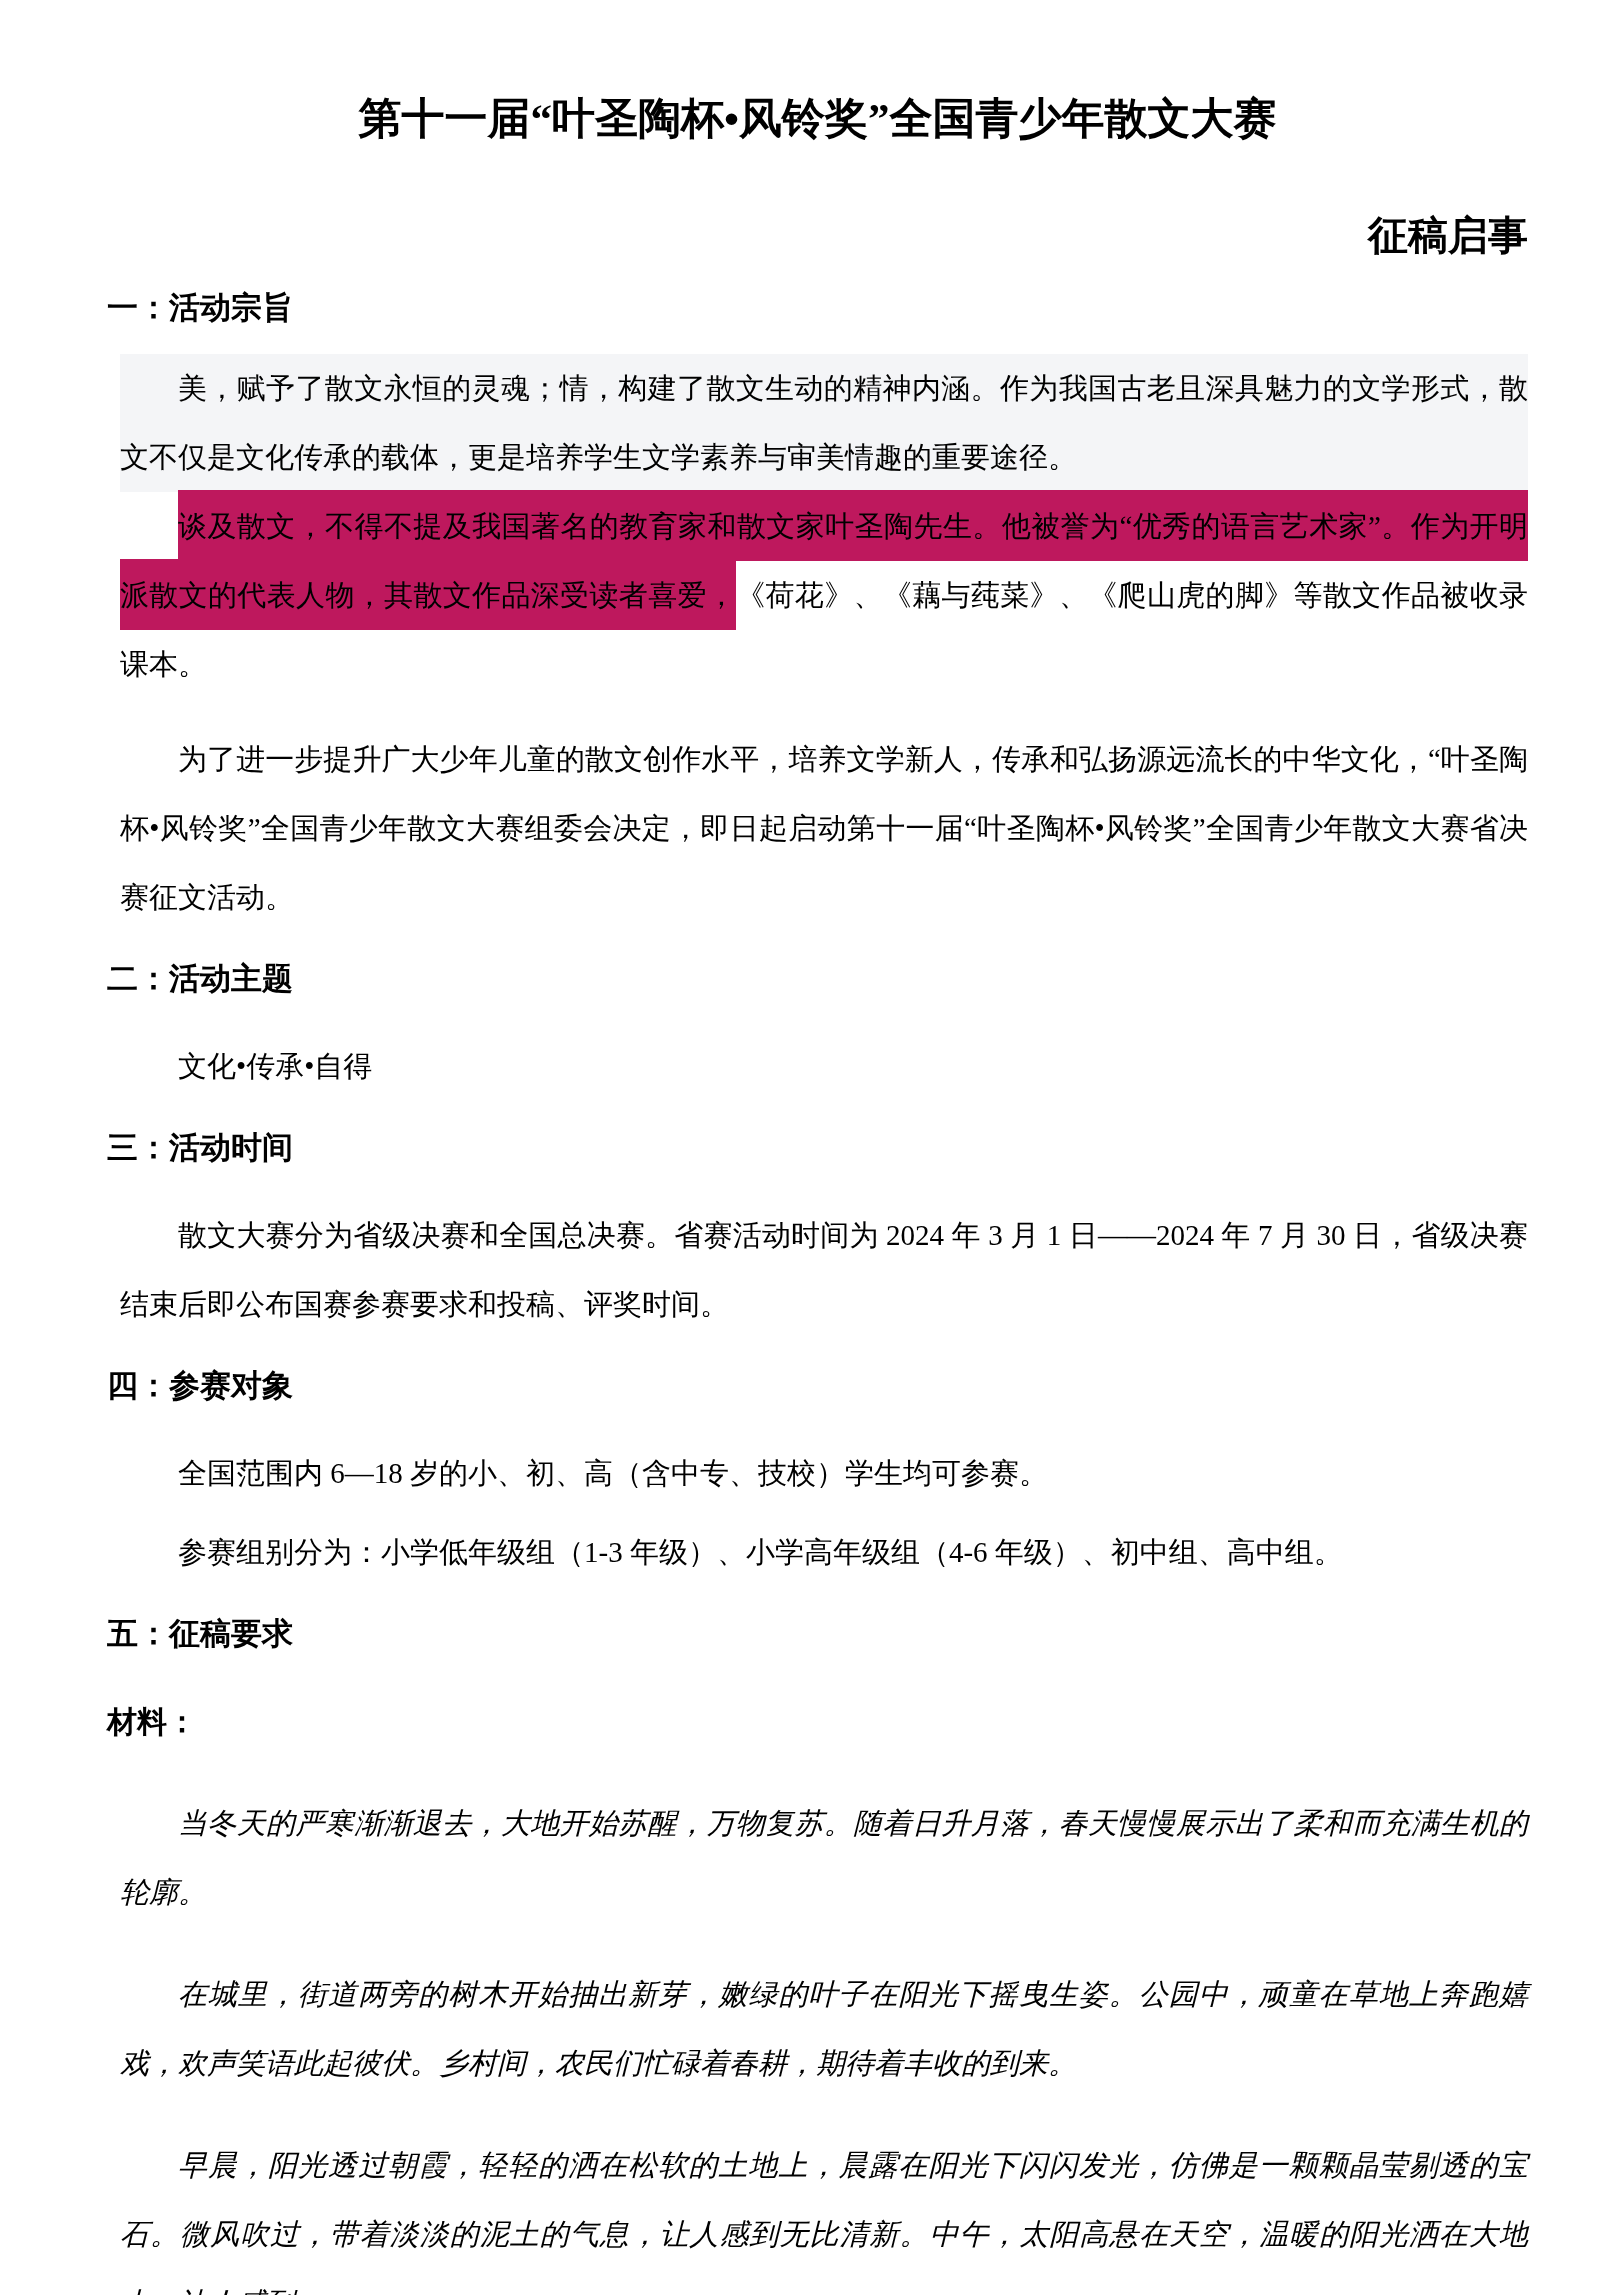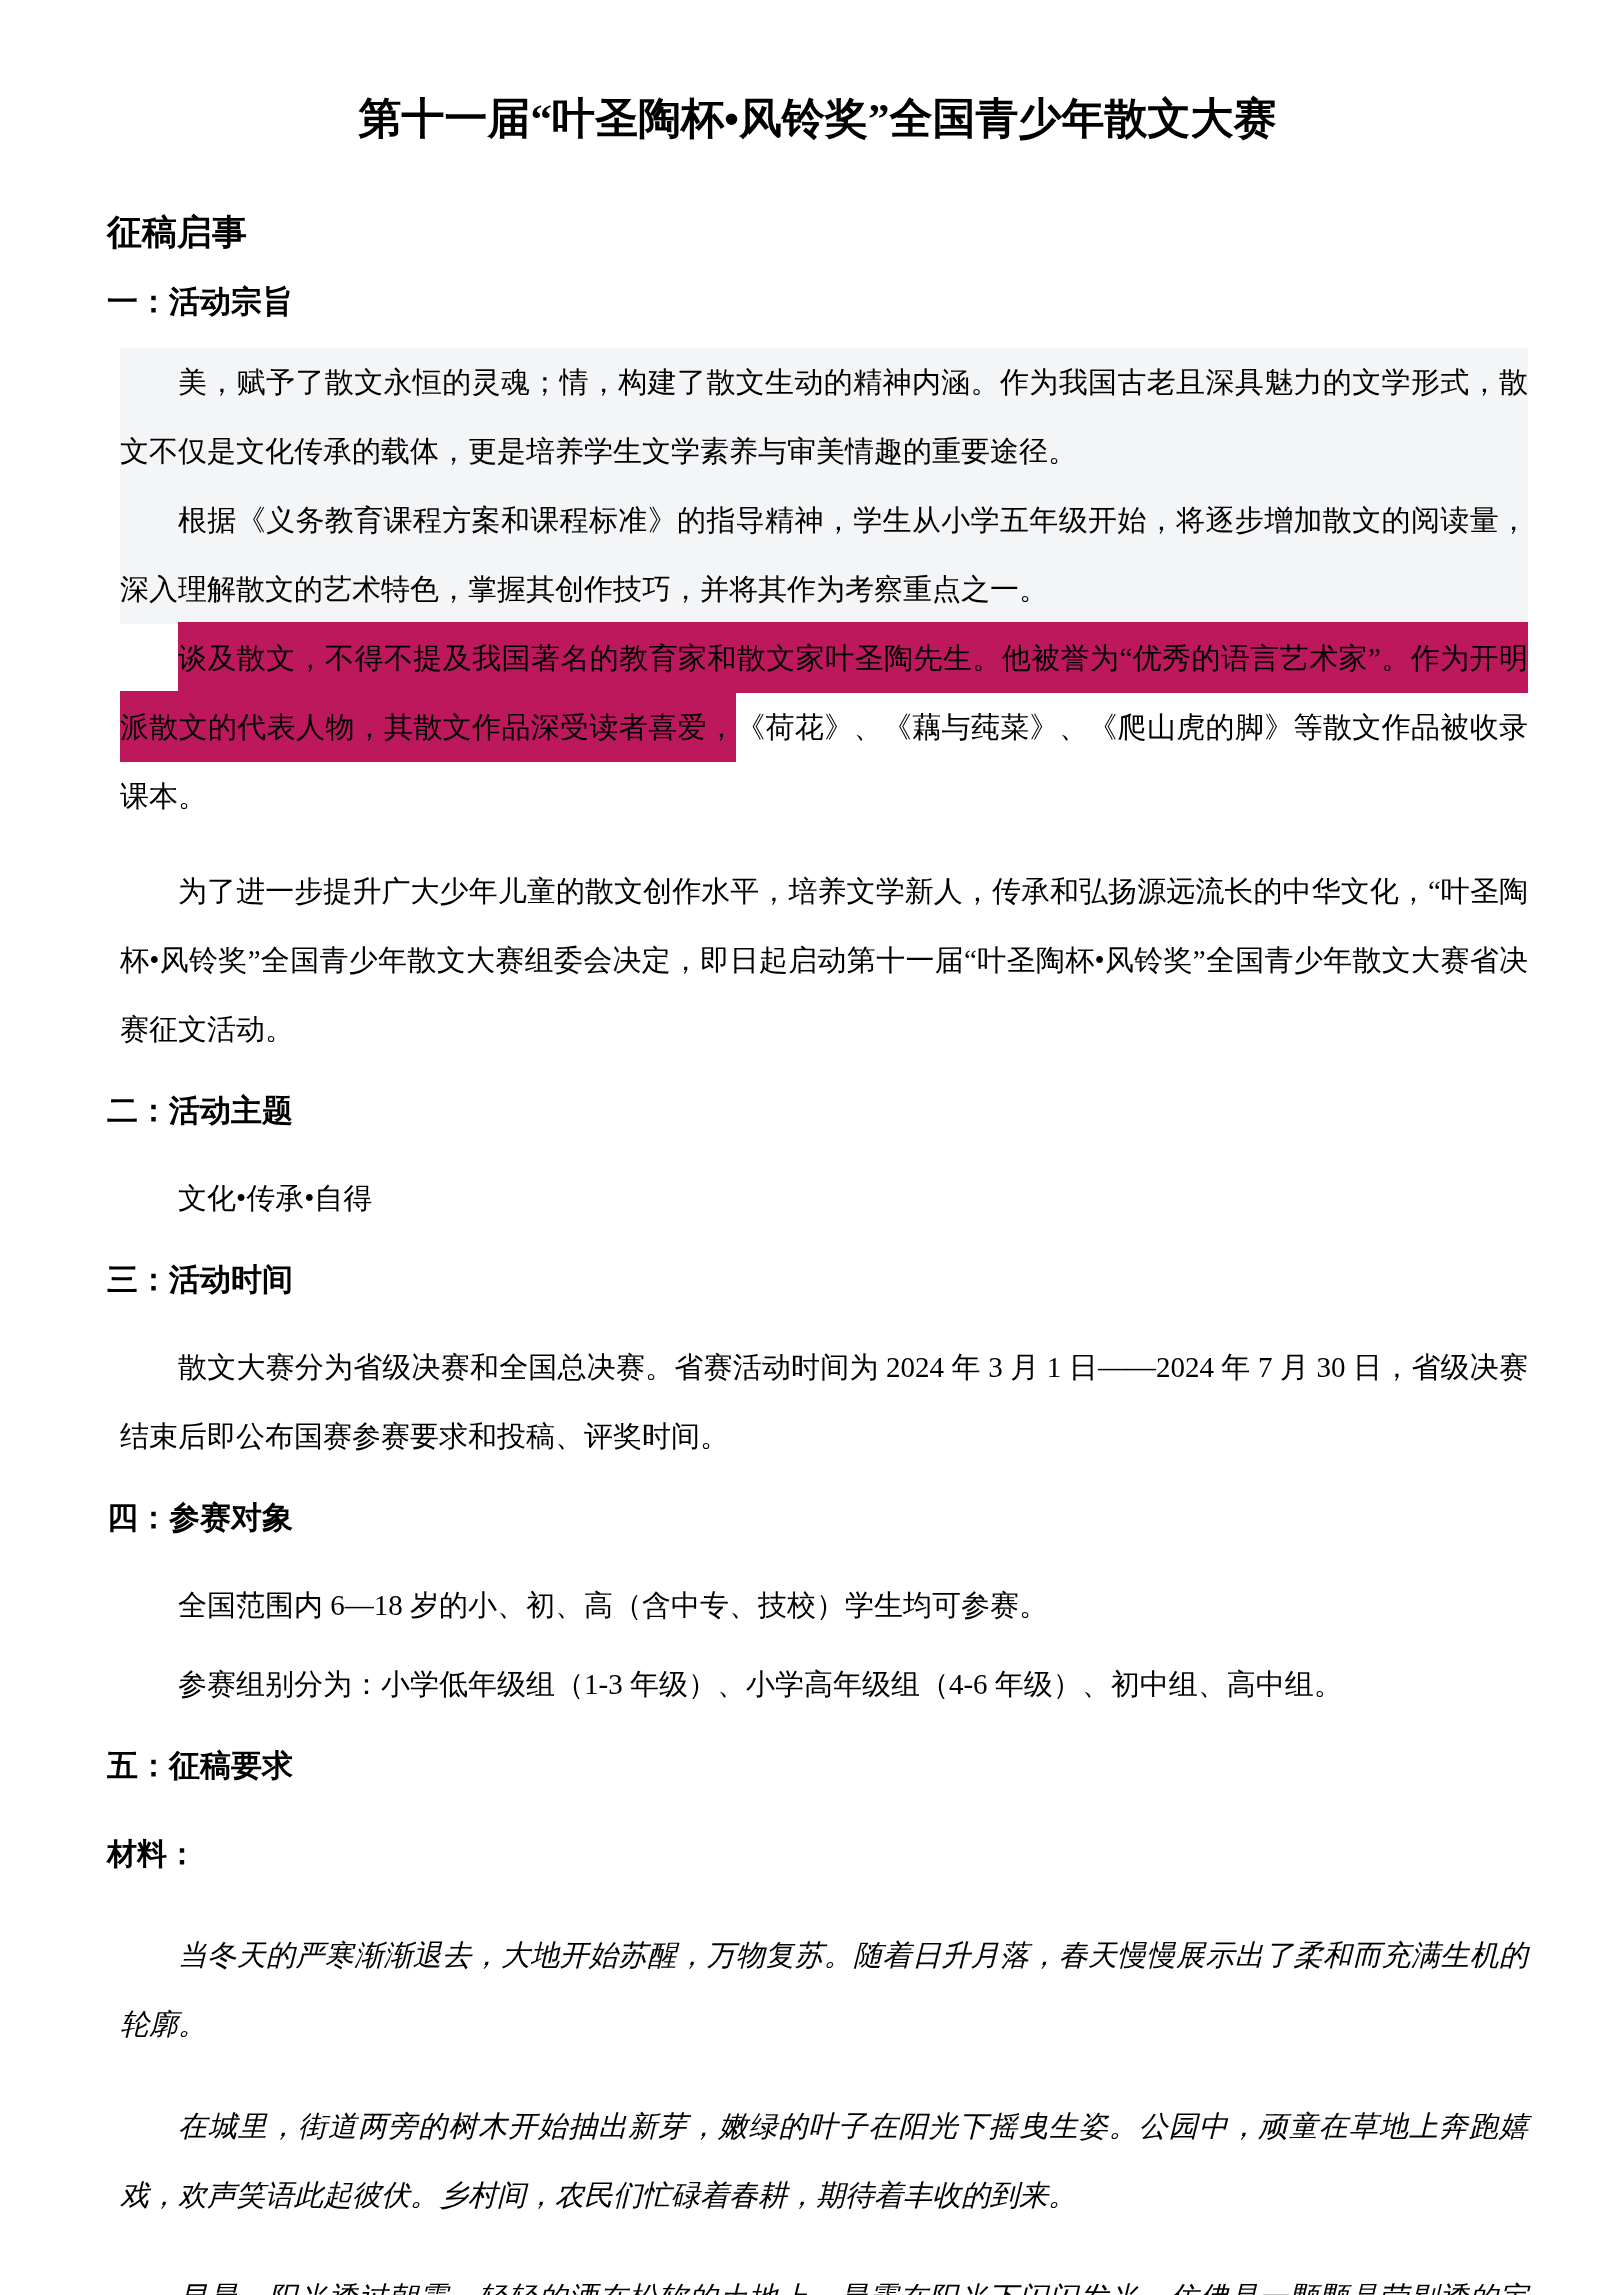--- a/index.html
+++ b/index.html
@@ -19,23 +19,23 @@
     color: #000000;
   }
   .doc-title {
     font-size: 43px;
     font-weight: bold;
     text-align: center;
     line-height: 1.25;
     margin: 0;
   }
   .doc-subtitle {
-    font-size: 35px;
+    font-size: 40px;
     font-weight: bold;
-    text-align: left;
+    text-align: right;
     line-height: 1.25;
     margin: 65px 0 0 0;
   }
   .sec-h {
     font-size: 31px;
     font-weight: bold;
     line-height: 41px;
     margin: 26px 0 26px 0;
   }
   .doc-p {
@@ -72,21 +72,20 @@
 <div class="page">
 
   <h1 class="doc-title">第十一届“叶圣陶杯•风铃奖”全国青少年散文大赛</h1>
 
   <h2 class="doc-subtitle">征稿启事</h2>
 
   <h3 class="sec-h">一：活动宗旨</h3>
 
   <p class="doc-p flush hl">美，赋予了散文永恒的灵魂；情，构建了散文生动的精神内涵。作为我国古老且深具魅力的文学形式，散文不仅是文化传承的载体，更是培养学生文学素养与审美情趣的重要途径。</p>
 
-  <p class="doc-p flush hl">根据《义务教育课程方案和课程标准》的指导精神，学生从小学五年级开始，将逐步增加散文的阅读量，深入理解散文的艺术特色，掌握其创作技巧，并将其作为考察重点之一。</p>
 
   <p class="doc-p flush"><span class="hl-inline">谈及散文，不得不提及我国著名的教育家和散文家叶圣陶先生。他被誉为“优秀的语言艺术家”。作为开明派散文的代表人物，其散文作品深受读者喜爱，</span><span>《荷花》、《藕与莼菜》、《爬山虎的脚》等散文作品被收录课本。</span></p>
 
   <p class="doc-p mt40">为了进一步提升广大少年儿童的散文创作水平，培养文学新人，传承和弘扬源远流长的中华文化，“叶圣陶杯•风铃奖”全国青少年散文大赛组委会决定，即日起启动第十一届“叶圣陶杯•风铃奖”全国青少年散文大赛省决赛征文活动。</p>
 
   <h3 class="sec-h">二：活动主题</h3>
 
   <p class="doc-p">文化•传承•自得</p>
 
   <h3 class="sec-h">三：活动时间</h3>

